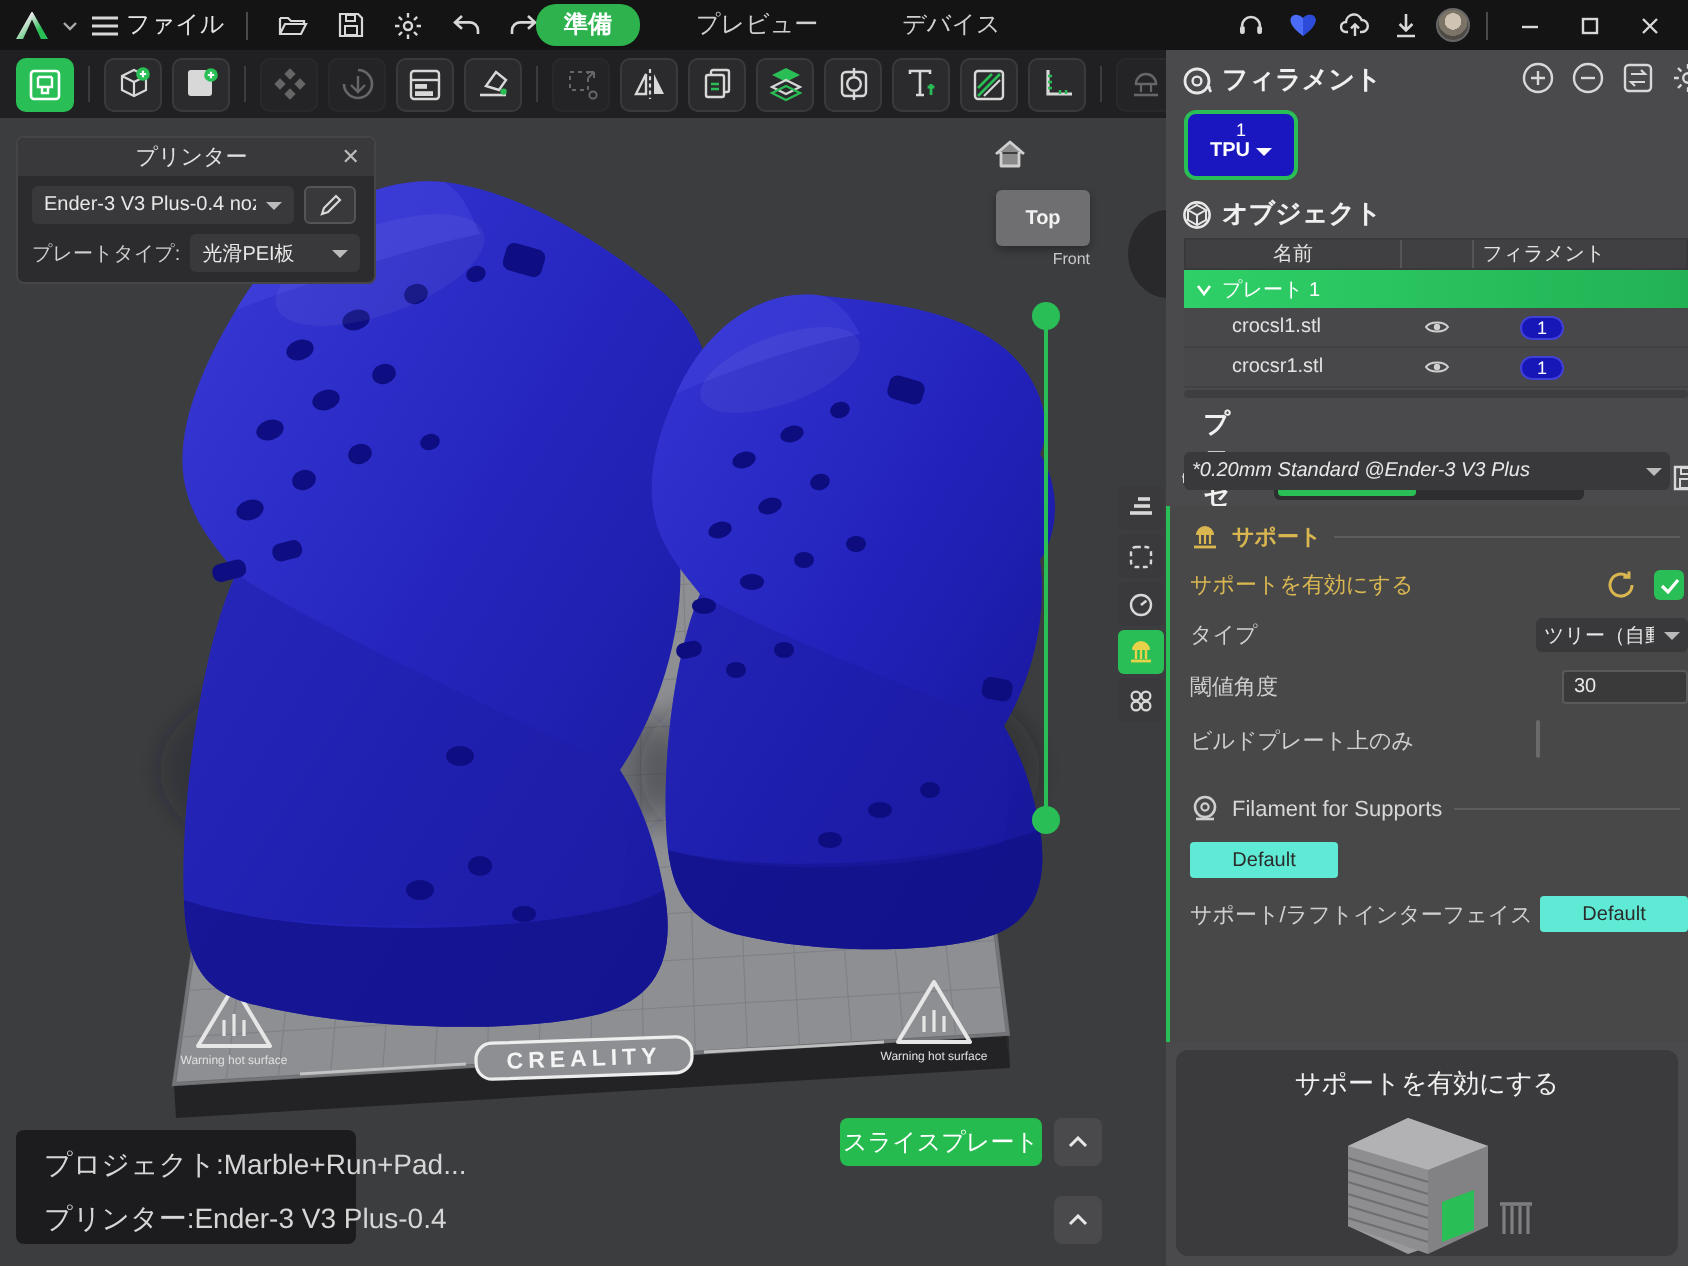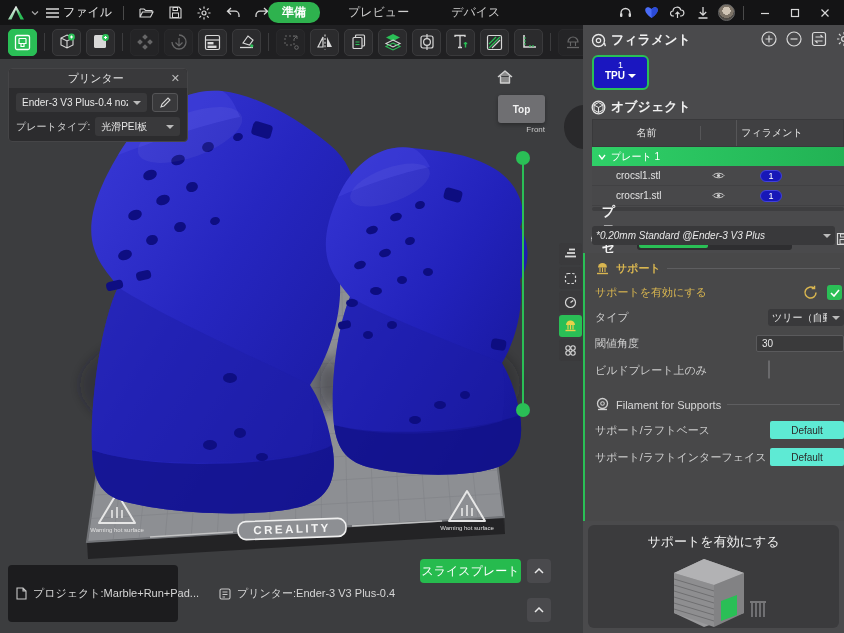--- a/index.html
+++ b/index.html
@@ -66,21 +66,21 @@
   #layer-slider .knob { position:absolute; left:0; width:14px; height:14px; border-radius:50%; background:#2abf56; }
   .blob-notch { position:absolute; left:564px; top:46px; width:40px; height:44px; border-radius:50%; background:#29292b; z-index:5; }
 
   
   #side-tools { position:absolute; left:559px; top:184px; width:23px; z-index:9; display:flex; flex-direction:column; gap:2px; }
   .side-btn { width:23px; height:22px; background:#3a3a3c; border-radius:3px; display:flex; align-items:center; justify-content:center; cursor:pointer; }
   .side-btn.active { background:#2abf56; }
 
   
   #status-box { position:absolute; left:8px; top:506px; width:170px; height:57px; background:rgba(26,26,28,.93);
-    border-radius:4px; padding:9px 8px; color:#d6d6d6; font-size:11px; display:flex; flex-direction:row; gap:20px; z-index:10; }
+    border-radius:4px; padding:9px 8px; color:#d6d6d6; font-size:14px; display:flex; flex-direction:column; gap:9px; z-index:10; }
   .status-row { display:flex; align-items:center; gap:6px; white-space:nowrap; }
 
   
   #slice-btn { position:absolute; left:420px; top:500px; width:101px; height:24px; background:#26bb4e; border:none;
     border-radius:4px; color:#fff; font-size:12px; cursor:pointer; z-index:10; font-family:inherit; }
   #lan-btn { position:absolute; left:429px; top:539px; width:92px; height:24px; background:#57575a; border:none;
     border-radius:4px; color:#ececec; font-size:11px; cursor:pointer; z-index:10; font-family:inherit; }
   .caret-btn { position:absolute; width:24px; height:24px; background:#4a4a4d; border-radius:4px; display:flex;
     align-items:center; justify-content:center; cursor:pointer; z-index:10; }
   #slice-caret { left:527px; top:500px; }
@@ -92,21 +92,21 @@
   #filament-head { position:absolute; left:8px; top:6px; right:0; }
   .head-actions { position:absolute; right:-8px; top:0; display:flex; gap:9px; align-items:center; }
   .ha-ico { width:16px; height:16px; cursor:pointer; }
   #tpu-chip { position:absolute; left:9px; top:30px; width:57px; height:35px; background:#1a16c0;
     border:2px solid #2abf56; border-radius:6px; color:#fff; text-align:center; cursor:pointer; }
   #tpu-chip .num { font-size:9px; margin-top:3px; }
   #tpu-chip .mat { font-size:10px; font-weight:bold; display:flex; align-items:center; justify-content:center; gap:3px; }
   #object-head { position:absolute; left:8px; top:73px; }
 
   #obj-table { position:absolute; left:9px; top:94px; width:252px; font-size:10px; color:#e3e3e3; }
-  .ot-header { display:flex; background:#404042; height:28px; align-items:center; border:1px solid #39393b; }
+  .ot-header { display:flex; background:#404042; height:16px; align-items:center; border:1px solid #39393b; }
   .ot-header .c1 { width:108px; text-align:center; border-right:1px solid #565658; }
   .ot-header .c2 { width:36px; border-right:1px solid #565658; height:100%; }
   .ot-header .c3 { width:70px; text-align:center; }
   .ot-plate { display:flex; align-items:center; height:19px; background:linear-gradient(90deg,#2fd068,#22b254);
     color:#fff; padding-left:6px; gap:5px; cursor:pointer; }
   .ot-row { display:flex; align-items:center; height:20px; background:#48484a; border-bottom:1px solid #414143; cursor:pointer; }
   .ot-row .name { width:108px; padding-left:24px; }
   .ot-row .eye { width:36px; display:flex; justify-content:center; }
   .ot-row .fil { width:70px; display:flex; justify-content:center; }
   .badge { min-width:22px; height:12px; background:#1717b8; border:1px solid #4040d8; border-radius:6px;
@@ -125,21 +125,21 @@
   #params { position:absolute; left:0; top:228px; width:261px; height:268px; background:#484849;
     border-left:2px solid #2abf56; padding:8px 0 0 10px; }
   .grp-head { display:flex; align-items:center; gap:6px; margin-right:4px; }
   .grp-head .lbl { font-size:11px; font-weight:bold; }
   .grp-head .rule { flex:1; border-top:1px solid #5e5e60; }
   .y { color:#d9b650; }
   .g { color:#cfcfcf; }
   .param-row { display:flex; align-items:center; margin-top:9px; padding-right:2px; }
   .param-row .plabel { font-size:11px; flex:1; }
   .pctrl { width:76px; flex:none; margin-right:-2px; }
-  .pinput { width:88px; height:17px; background:#3a3a3b; border:1px solid #5a5a5c; border-radius:2px;
+  .pinput { width:63px; height:17px; background:#3a3a3b; border:1px solid #5a5a5c; border-radius:2px;
     color:#e8e8e8; font-size:10px; padding:0 5px; font-family:inherit; }
   .pselect { height:17px; font-size:10px; padding:0 4px; }
   .checkbox { width:15px; height:15px; border-radius:3px; cursor:pointer; }
   .checkbox.on { background:#2abf56; display:flex; align-items:center; justify-content:center; }
   .checkbox.off { background:#434345; border:1px solid #6a6a6c; }
   .reset-ico { width:15px; height:15px; margin-right:9px; cursor:pointer; }
   .def-btn { width:74px; height:18px; background:#5eead4; border:none; border-radius:2px; color:#2b2b2b;
     font-size:10px; cursor:pointer; font-family:inherit; }
 
   #hint-card { position:absolute; left:5px; top:500px; width:251px; height:103px; background:#3b3b3d;
@@ -779,21 +779,20 @@
       <svg width="15" height="15" viewBox="0 0 15 15">
           <circle cx="7.5" cy="6.5" r="5" stroke="#cfcfcf" fill="none" stroke-width="1.3"></circle>
           <circle cx="7.5" cy="6.5" r="1.8" stroke="#cfcfcf" fill="none" stroke-width="1.1"></circle>
           <path d="M3 12.5 h9" stroke="#cfcfcf" stroke-width="1.3"></path>
         </svg>
       <span class="lbl" style="color:#d8d8d8;font-weight:normal;">Filament for Supports</span>
       <span class="rule"></span>
     </div>
 
     <div class="param-row">
-      <span class="plabel g">サポート/ラフトベース</span>
       <button class="def-btn pctrl">Default</button>
     </div>
     <div class="param-row">
       <span class="plabel g">サポート/ラフトインターフェイス</span>
       <button class="def-btn pctrl">Default</button>
     </div>
   </div>
 
   <div id="hint-card">
     <div class="ht">サポートを有効にする</div>

